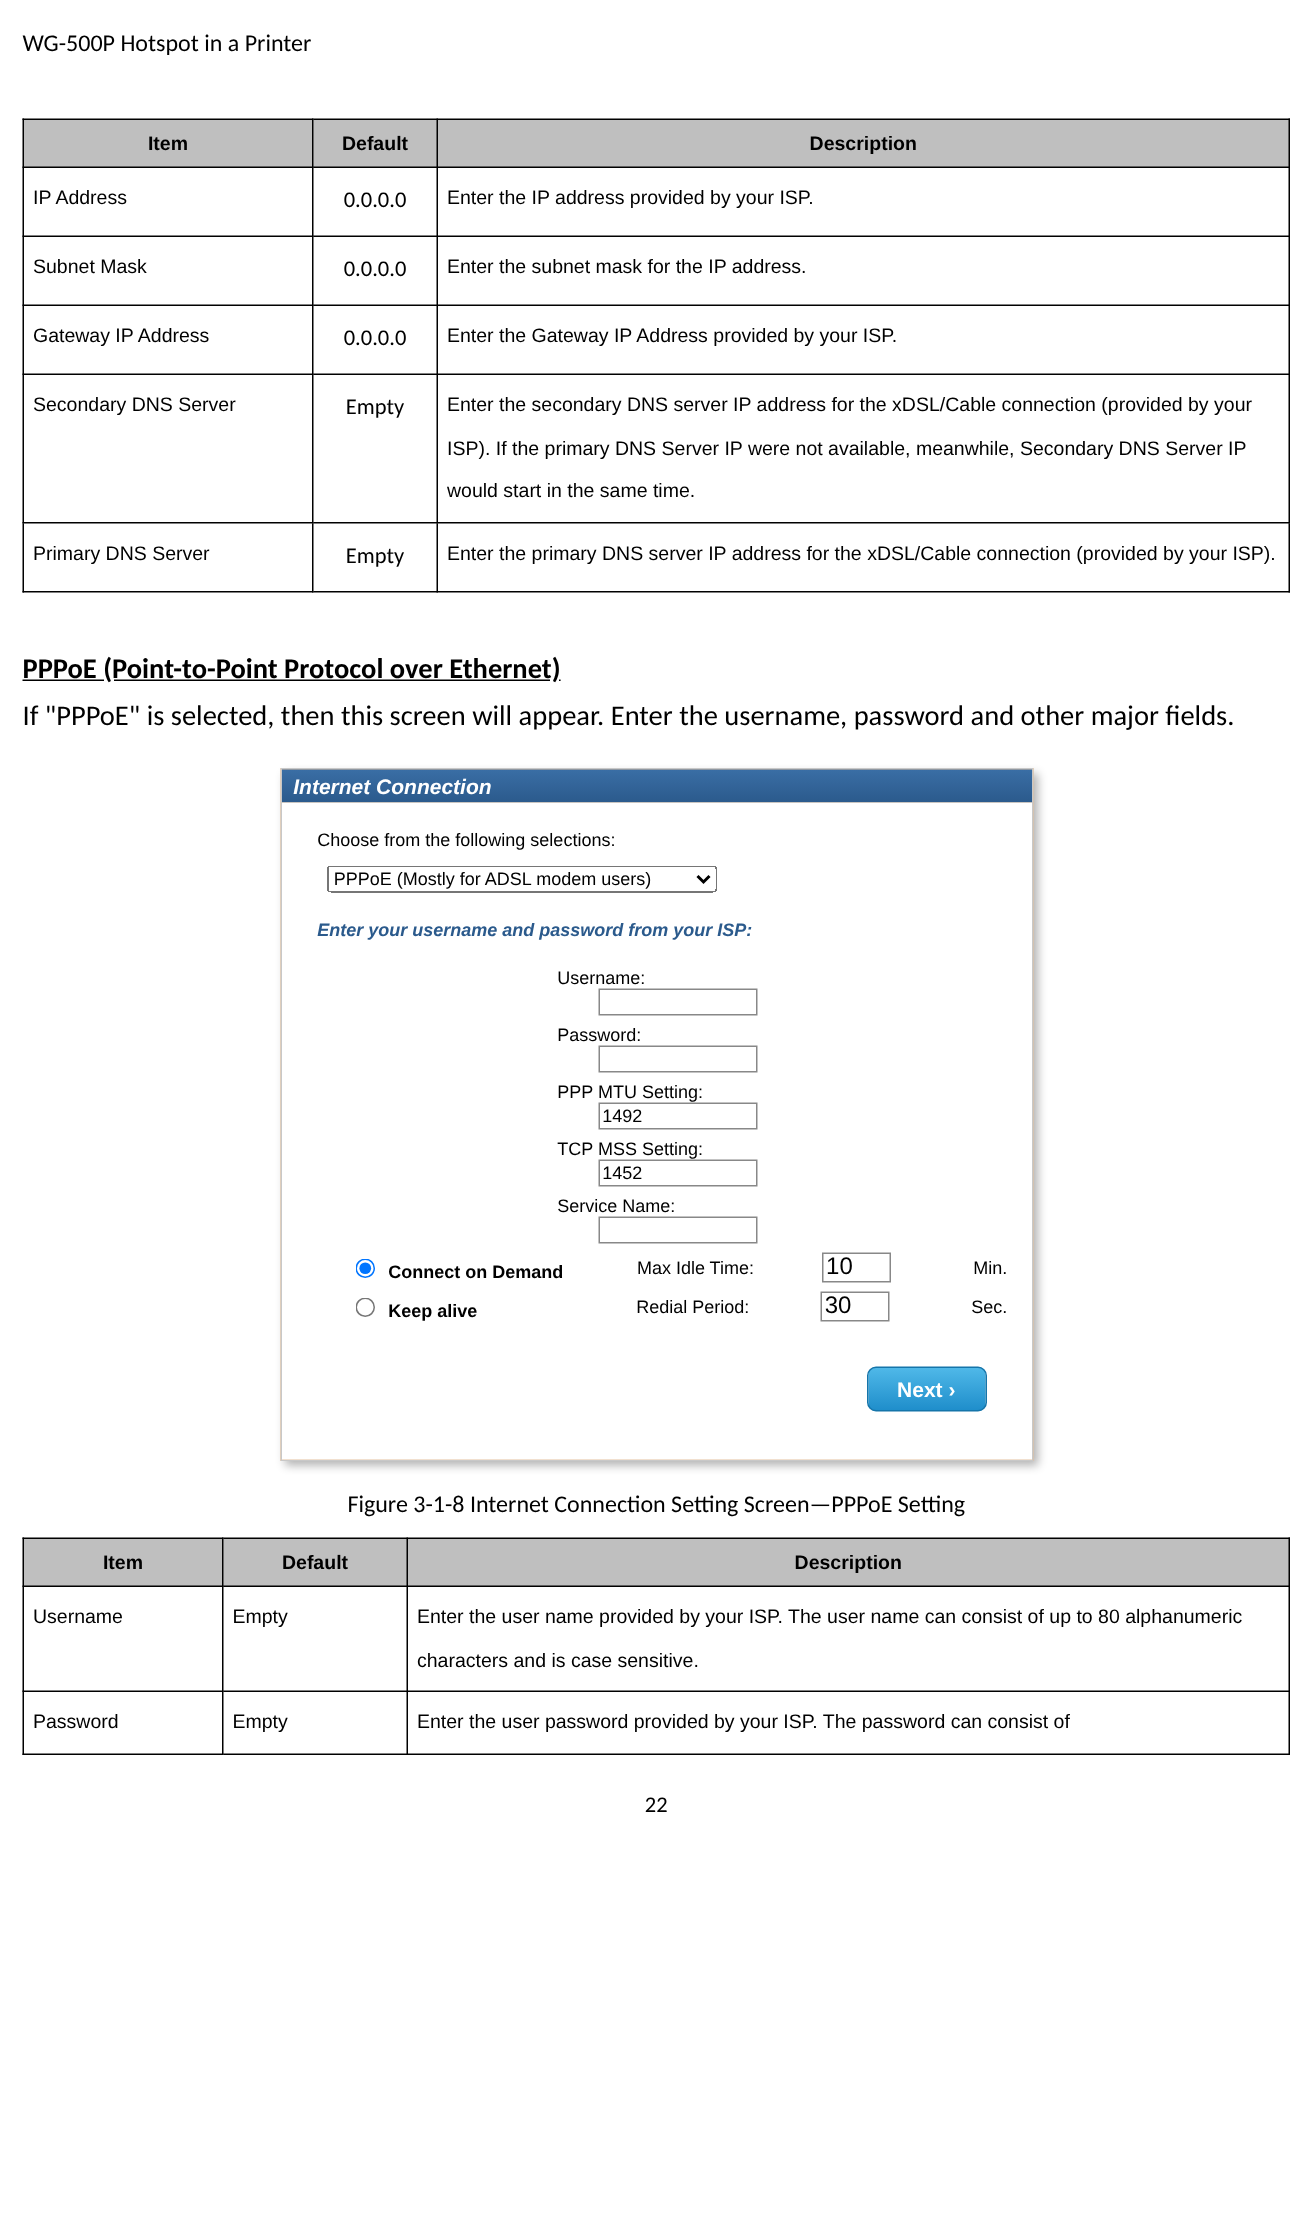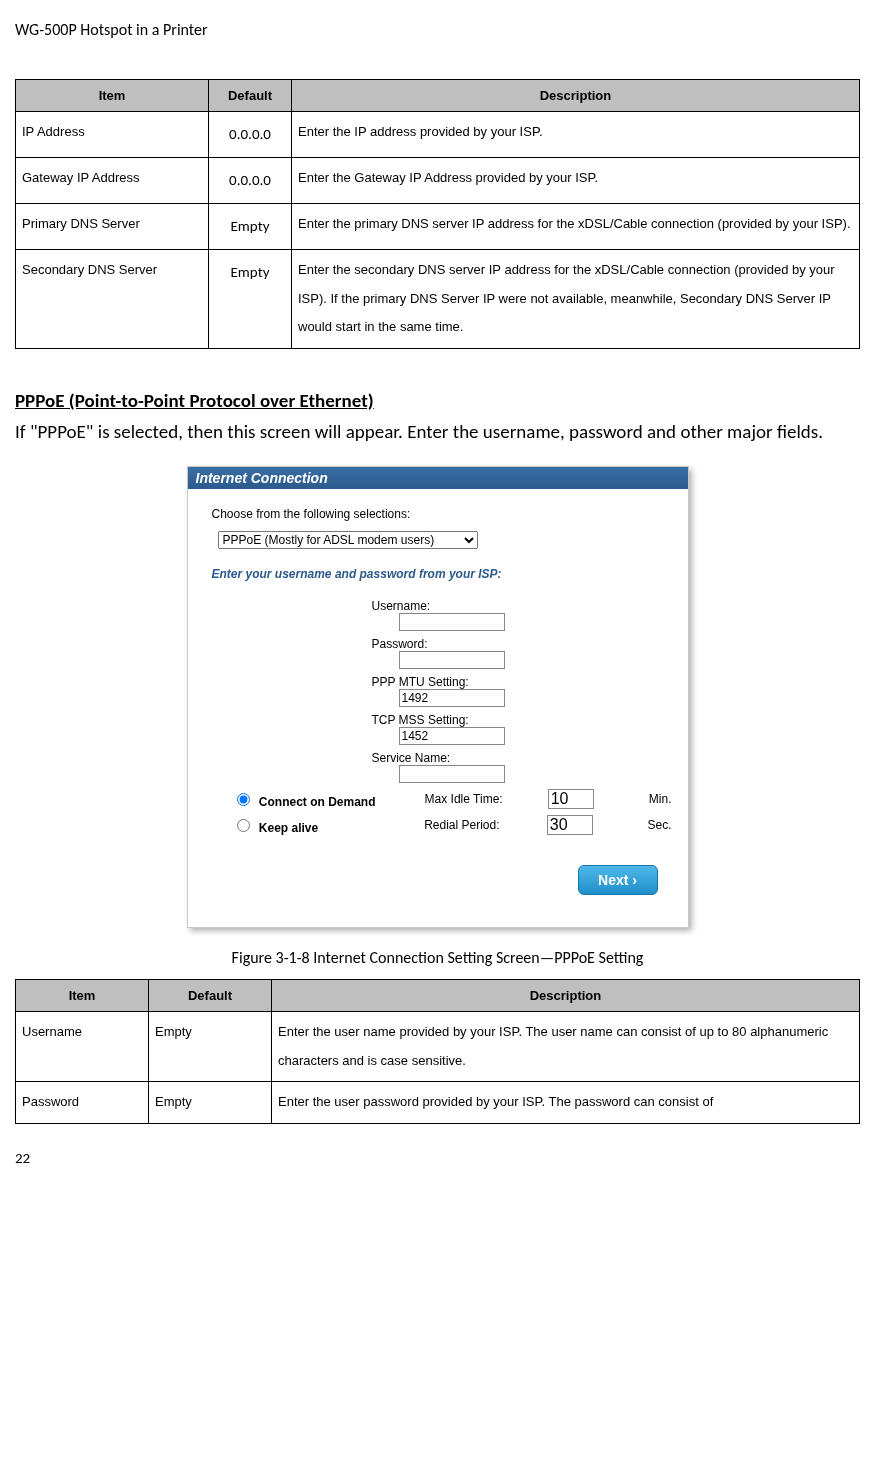--- a/index.html
+++ b/index.html
@@ -60,20 +60,21 @@
   .figure-wrap {
     text-align: center;
     margin: 20px 0 10px;
   }
   .figure-caption {
     text-align: center;
     font-size: 16px;
     margin: 20px 0 12px;
   }
   .page-number {
+    text-align: center;
     font-size: 15px;
     margin-top: 25px;
   }
 
   
   .panel {
     width: 500px;
     margin: 0 auto;
     border: 1px solid #c8c8c8;
     background: #fdba74;
@@ -159,33 +160,38 @@
       <th>Description</th>
     </tr>
   </thead>
   <tbody>
     <tr>
       <td>IP Address</td>
       <td class="default-col">0.0.0.0</td>
       <td>Enter the IP address provided by your ISP.</td>
     </tr>
     <tr>
+      <td>Subnet Mask</td>
+      <td class="default-col">0.0.0.0</td>
+      <td>Enter the subnet mask for the IP address.</td>
+    </tr>
+    <tr>
       <td>Gateway IP Address</td>
       <td class="default-col">0.0.0.0</td>
       <td>Enter the Gateway IP Address provided by your ISP.</td>
     </tr>
     <tr>
+      <td>Secondary DNS Server</td>
+      <td class="default-col">Empty</td>
+      <td>Enter the secondary DNS server IP address for the xDSL/Cable connection (provided by your ISP). If the primary DNS Server IP were not available, meanwhile, Secondary DNS Server IP would start in the same time.</td>
+    </tr>
+    <tr>
       <td>Primary DNS Server</td>
       <td class="default-col">Empty</td>
       <td>Enter the primary DNS server IP address for the xDSL/Cable connection (provided by your ISP).</td>
-    </tr>
-    <tr>
-      <td>Secondary DNS Server</td>
-      <td class="default-col">Empty</td>
-      <td>Enter the secondary DNS server IP address for the xDSL/Cable connection (provided by your ISP). If the primary DNS Server IP were not available, meanwhile, Secondary DNS Server IP would start in the same time.</td>
     </tr>
   </tbody>
 </table>
 
 <div class="section-title">PPPoE (Point-to-Point Protocol over Ethernet)</div>
 <div class="section-body">If "PPPoE" is selected, then this screen will appear. Enter the username, password and other major fields.</div>
 
 <div class="figure-wrap">
   <div class="panel">
     <div class="panel-title">Internet Connection</div>

